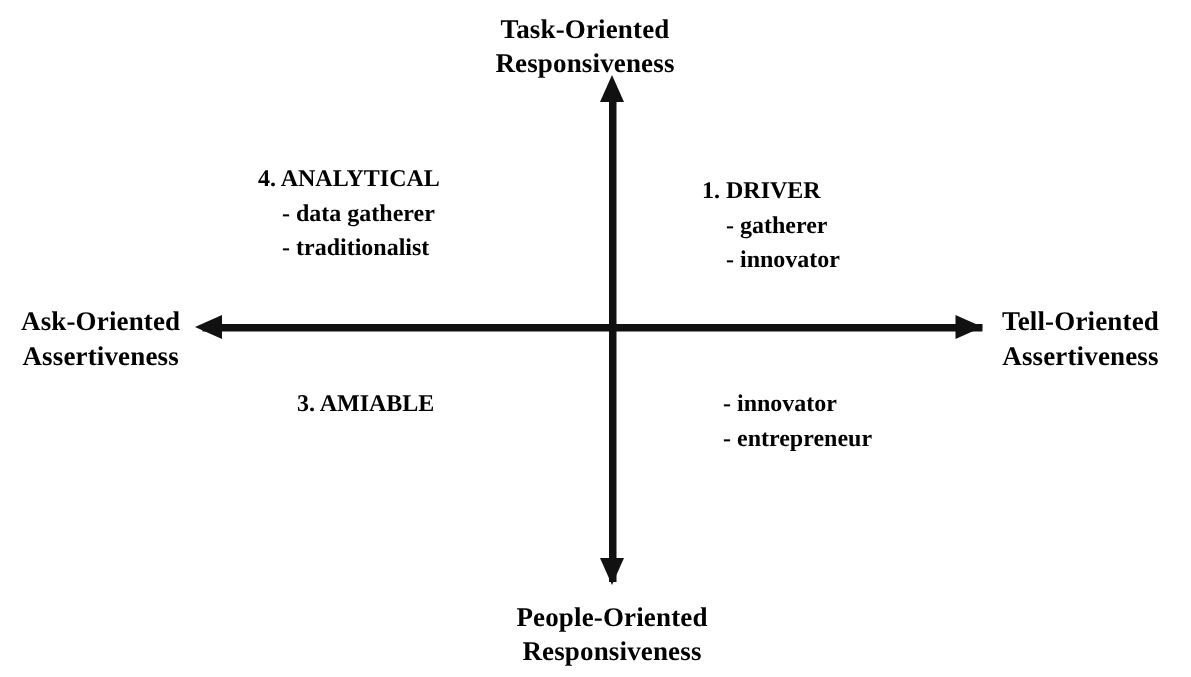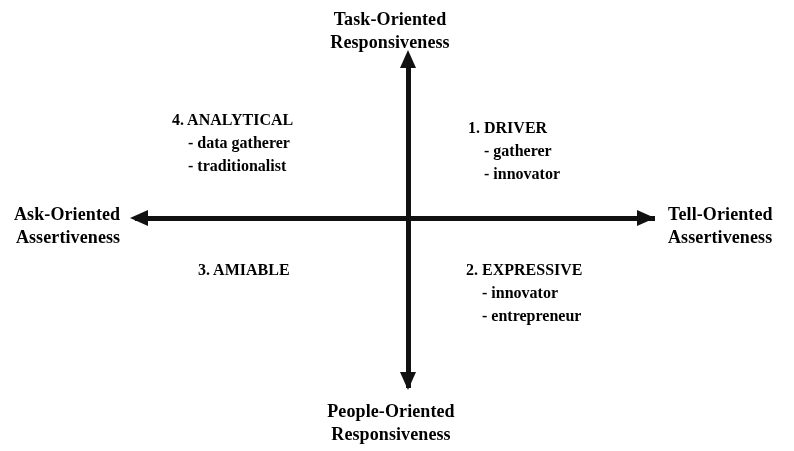--- a/index.html
+++ b/index.html
@@ -82,34 +82,34 @@
   .axis-label div { white-space: nowrap; }
 
   .label-top {
     left: 365px;
     top: 8px;
     text-align: center;
     transform: translateX(-50%);
     margin-left: 25px;
   }
   .label-bottom {
-    left: 391px;
+    left: 408px;
     top: 400px;
     text-align: center;
     transform: translateX(-50%);
   }
   .label-left {
     left: 14px;
     top: 203px;
-    text-align: right;
+    text-align: center;
   }
   .label-right {
     left: 668px;
     top: 203px;
-    text-align: left;
+    text-align: center;
   }
 
   
   .quadrant {
     position: absolute;
     font-weight: bold;
     font-size: 16px;
     line-height: 23px;
     white-space: nowrap;
   }
@@ -188,18 +188,17 @@
     <div class="q-title">1. DRIVER</div>
     <div class="q-item">- gatherer</div>
     <div class="q-item">- innovator</div>
   </div>
 
   <div class="quadrant q-amiable">
     <div class="q-title">3. AMIABLE</div>
   </div>
 
   <div class="quadrant q-expressive">
-    <div class="q-title">2. EXPRESSIVE</div>
     <div class="q-item">- innovator</div>
     <div class="q-item">- entrepreneur</div>
   </div>
 
 </div>
 
 </body></html>

